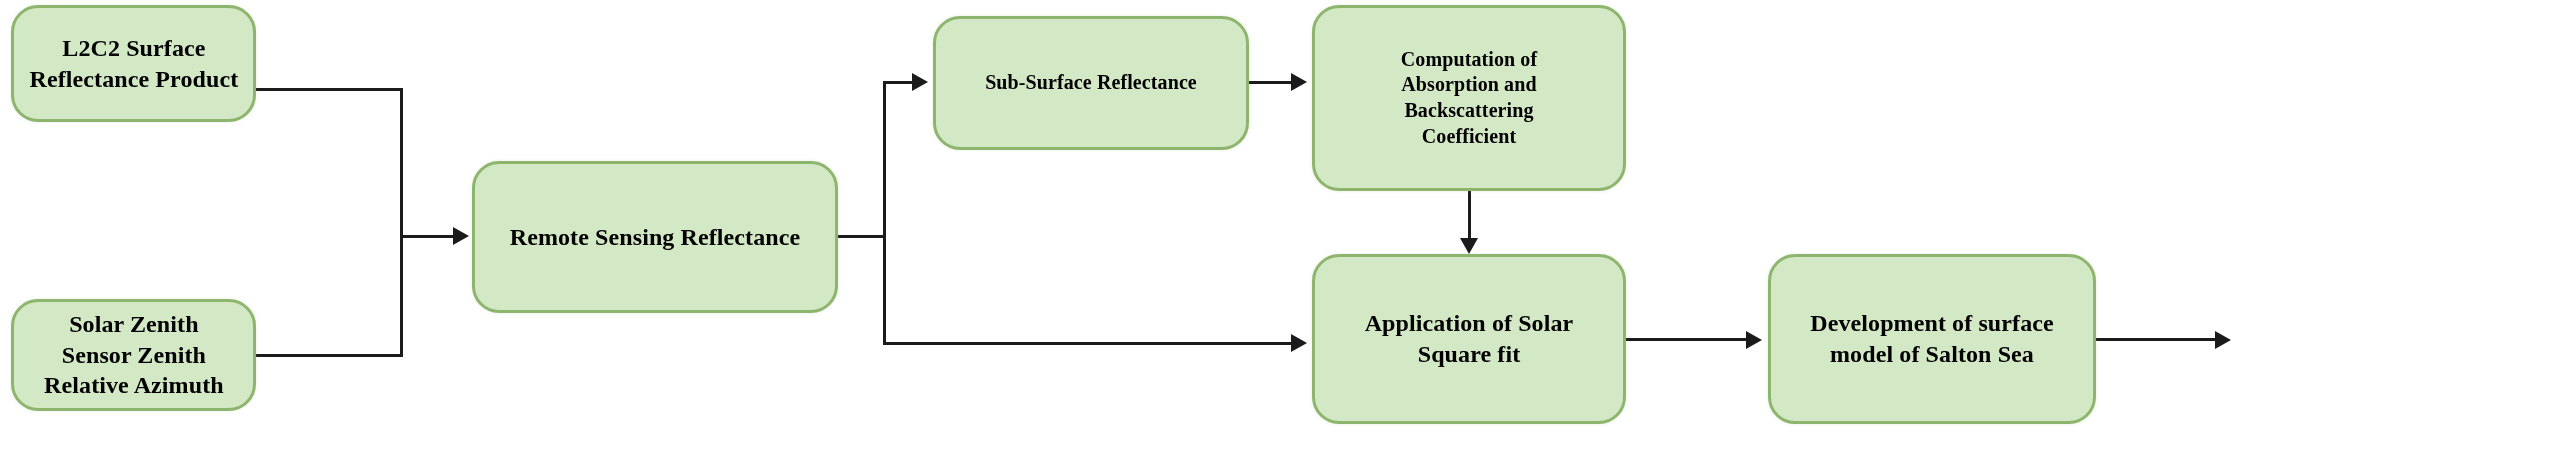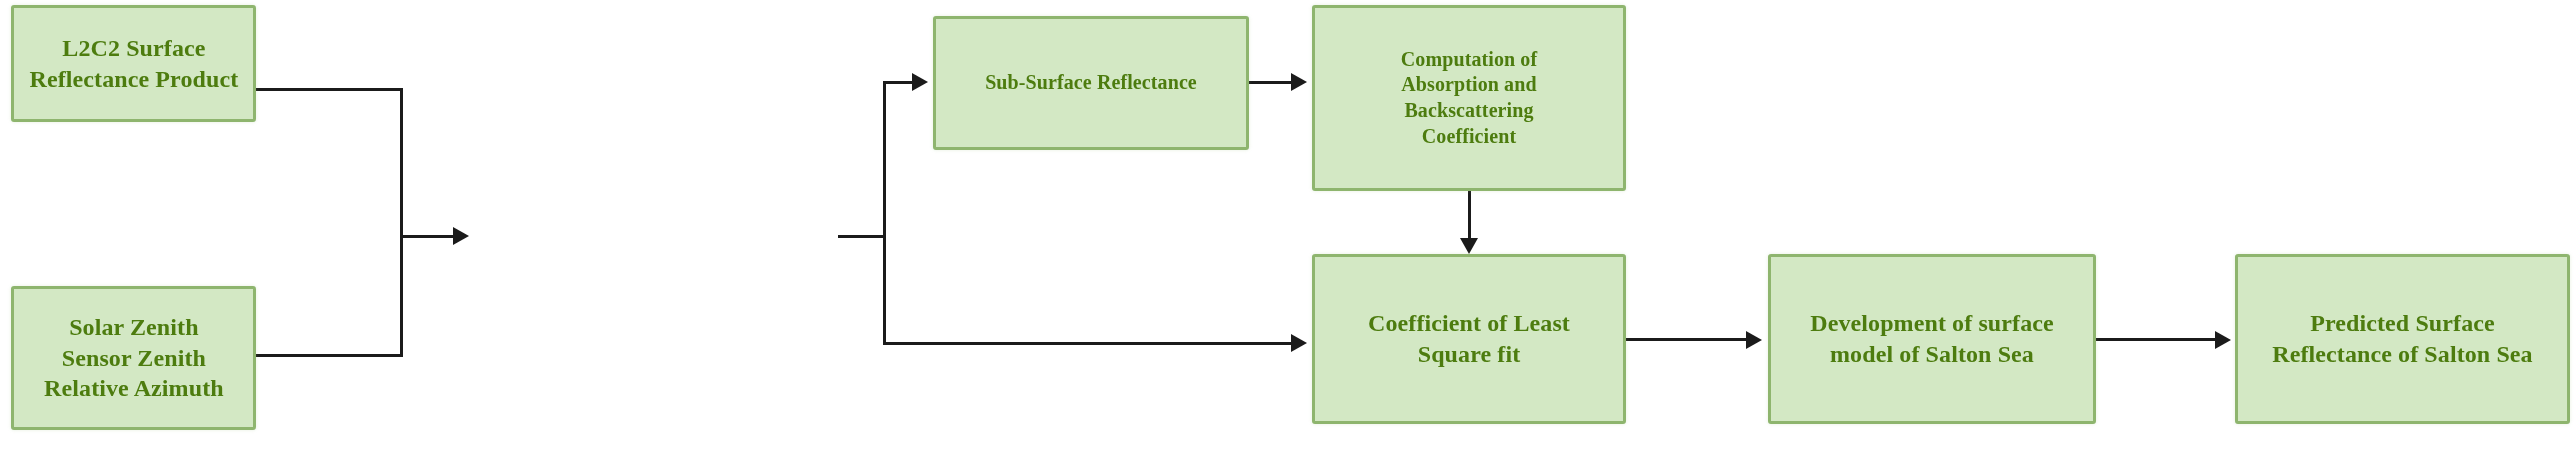--- a/index.html
+++ b/index.html
@@ -4,37 +4,37 @@
 <style>
   html,body{margin:0;padding:0;background:#ffffff;}
   body{width:2576px;height:450px;font-family:"Liberation Serif",serif;}
   #canvas{position:relative;width:2576px;height:450px;overflow:hidden;background:#ffffff;}
 
   .node{
     position:absolute;
     box-sizing:border-box;
     background:#d3e8c4;
     border:3.8px solid #8eb56e;
-    border-radius:3px;
+    border-radius:27px;
     display:flex;
     align-items:center;
     justify-content:center;
     text-align:center;
-    color:#4d7c0f;
+    color:#000000;
     font-weight:bold;
     font-family:"Liberation Serif",serif;
     line-height:1.28;
     letter-spacing:0.1px;
     box-shadow:0 0 3.8px rgba(140,180,110,0.22);
   }
   .node .label{display:block;padding:0 7.6px;white-space:pre-line;}
 
   
   #n-l2c2      {left:11.4px;  top:5px;   width:245px; height:117px; font-size:24px;}
-  #n-angles    {left:11.4px;  top:286px; width:245px; height:144px; font-size:24px;}
+  #n-angles    {left:11.4px;  top:299px; width:245px; height:112px; font-size:24px;}
   #n-rrs       {left:472px; top:161px; width:366px; height:152px; font-size:24px;}
   #n-subsurf   {left:933px;top:16px;  width:316px; height:134px; font-size:20px;}
   #n-absorb    {left:1312px;top:5px;   width:314px; height:186px; font-size:20px;}
   #n-leastsq   {left:1312px;top:254px; width:314px; height:170px; font-size:24px;}
   #n-devmodel  {left:1768px;top:254px; width:328px; height:170px; font-size:24px;}
   #n-predicted {left:2235px;top:254px; width:335px; height:170px; font-size:24px;}
 
   
   .conn{position:absolute;background:#1b1b1b;}
   .h{height:3.2px;}
@@ -94,41 +94,40 @@
     <span class="label">L2C2 Surface
 Reflectance Product</span>
   </div>
 
   <div class="node" id="n-angles">
     <span class="label">Solar Zenith
 Sensor Zenith
 Relative Azimuth</span>
   </div>
 
+  <div class="node" id="n-rrs">
+    <span class="label">Remote Sensing Reflectance</span>
+  </div>
 
   <div class="node" id="n-subsurf">
     <span class="label">Sub-Surface Reflectance</span>
   </div>
 
   <div class="node" id="n-absorb">
     <span class="label">Computation of
 Absorption and
 Backscattering
 Coefficient</span>
   </div>
 
   <div class="node" id="n-leastsq">
-    <span class="label">Coefficient of Least
+    <span class="label">Application of Solar
 Square fit</span>
   </div>
 
   <div class="node" id="n-devmodel">
     <span class="label">Development of  surface
 model of Salton Sea</span>
   </div>
 
-  <div class="node" id="n-predicted">
-    <span class="label">Predicted Surface
-Reflectance of Salton Sea</span>
-  </div>
 
 </div>
 
 
 </body></html>

